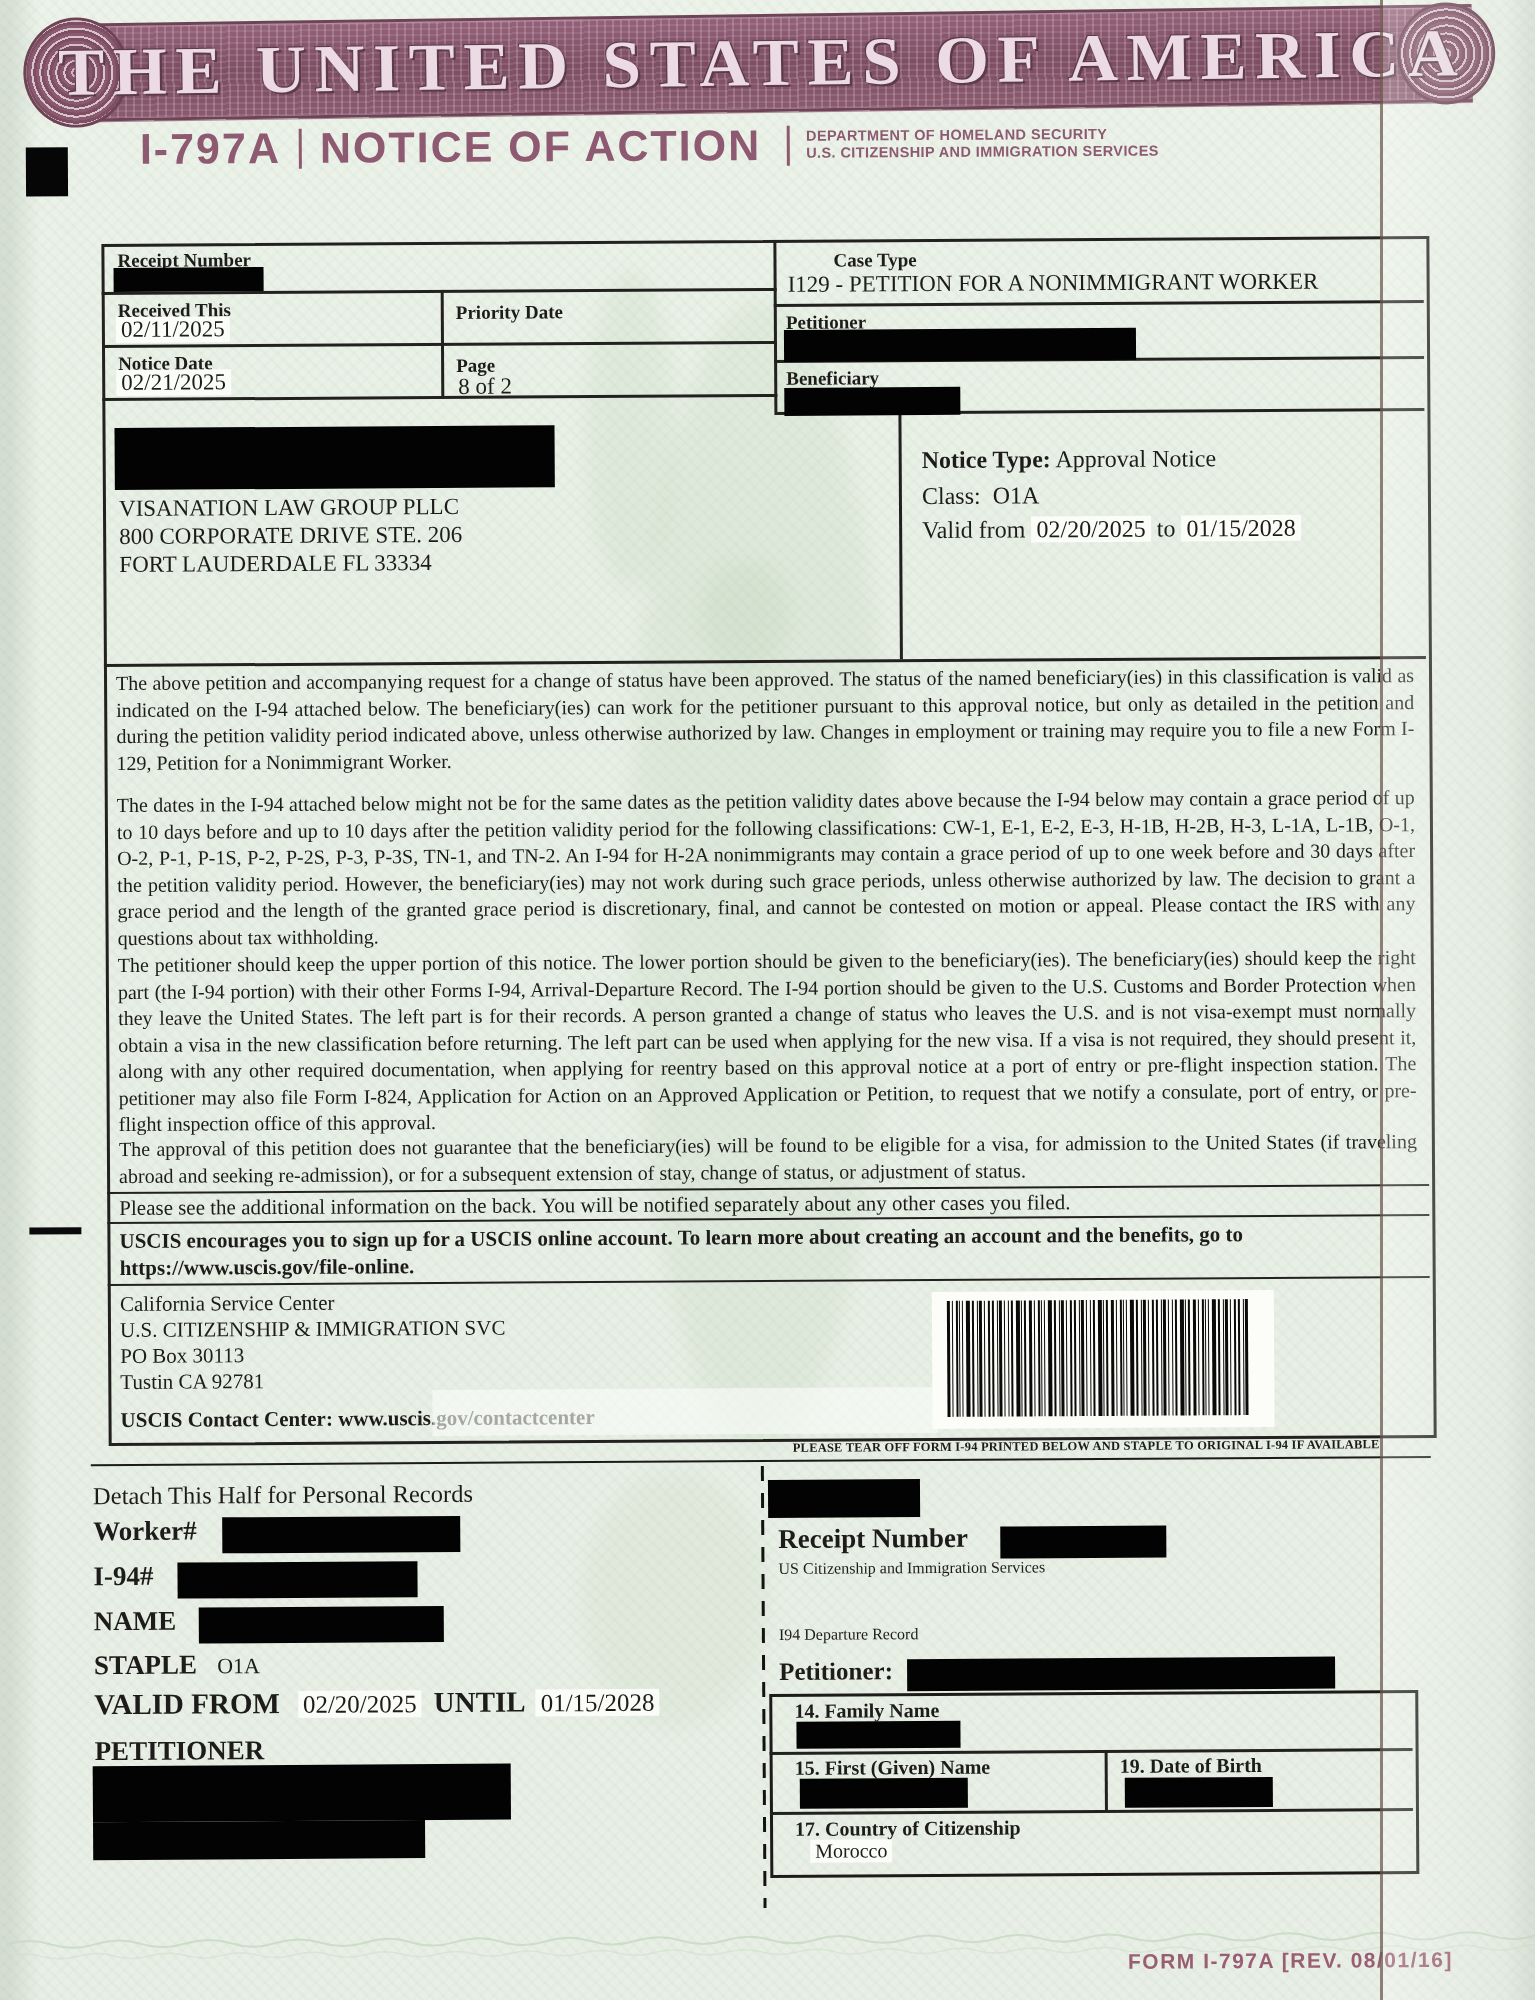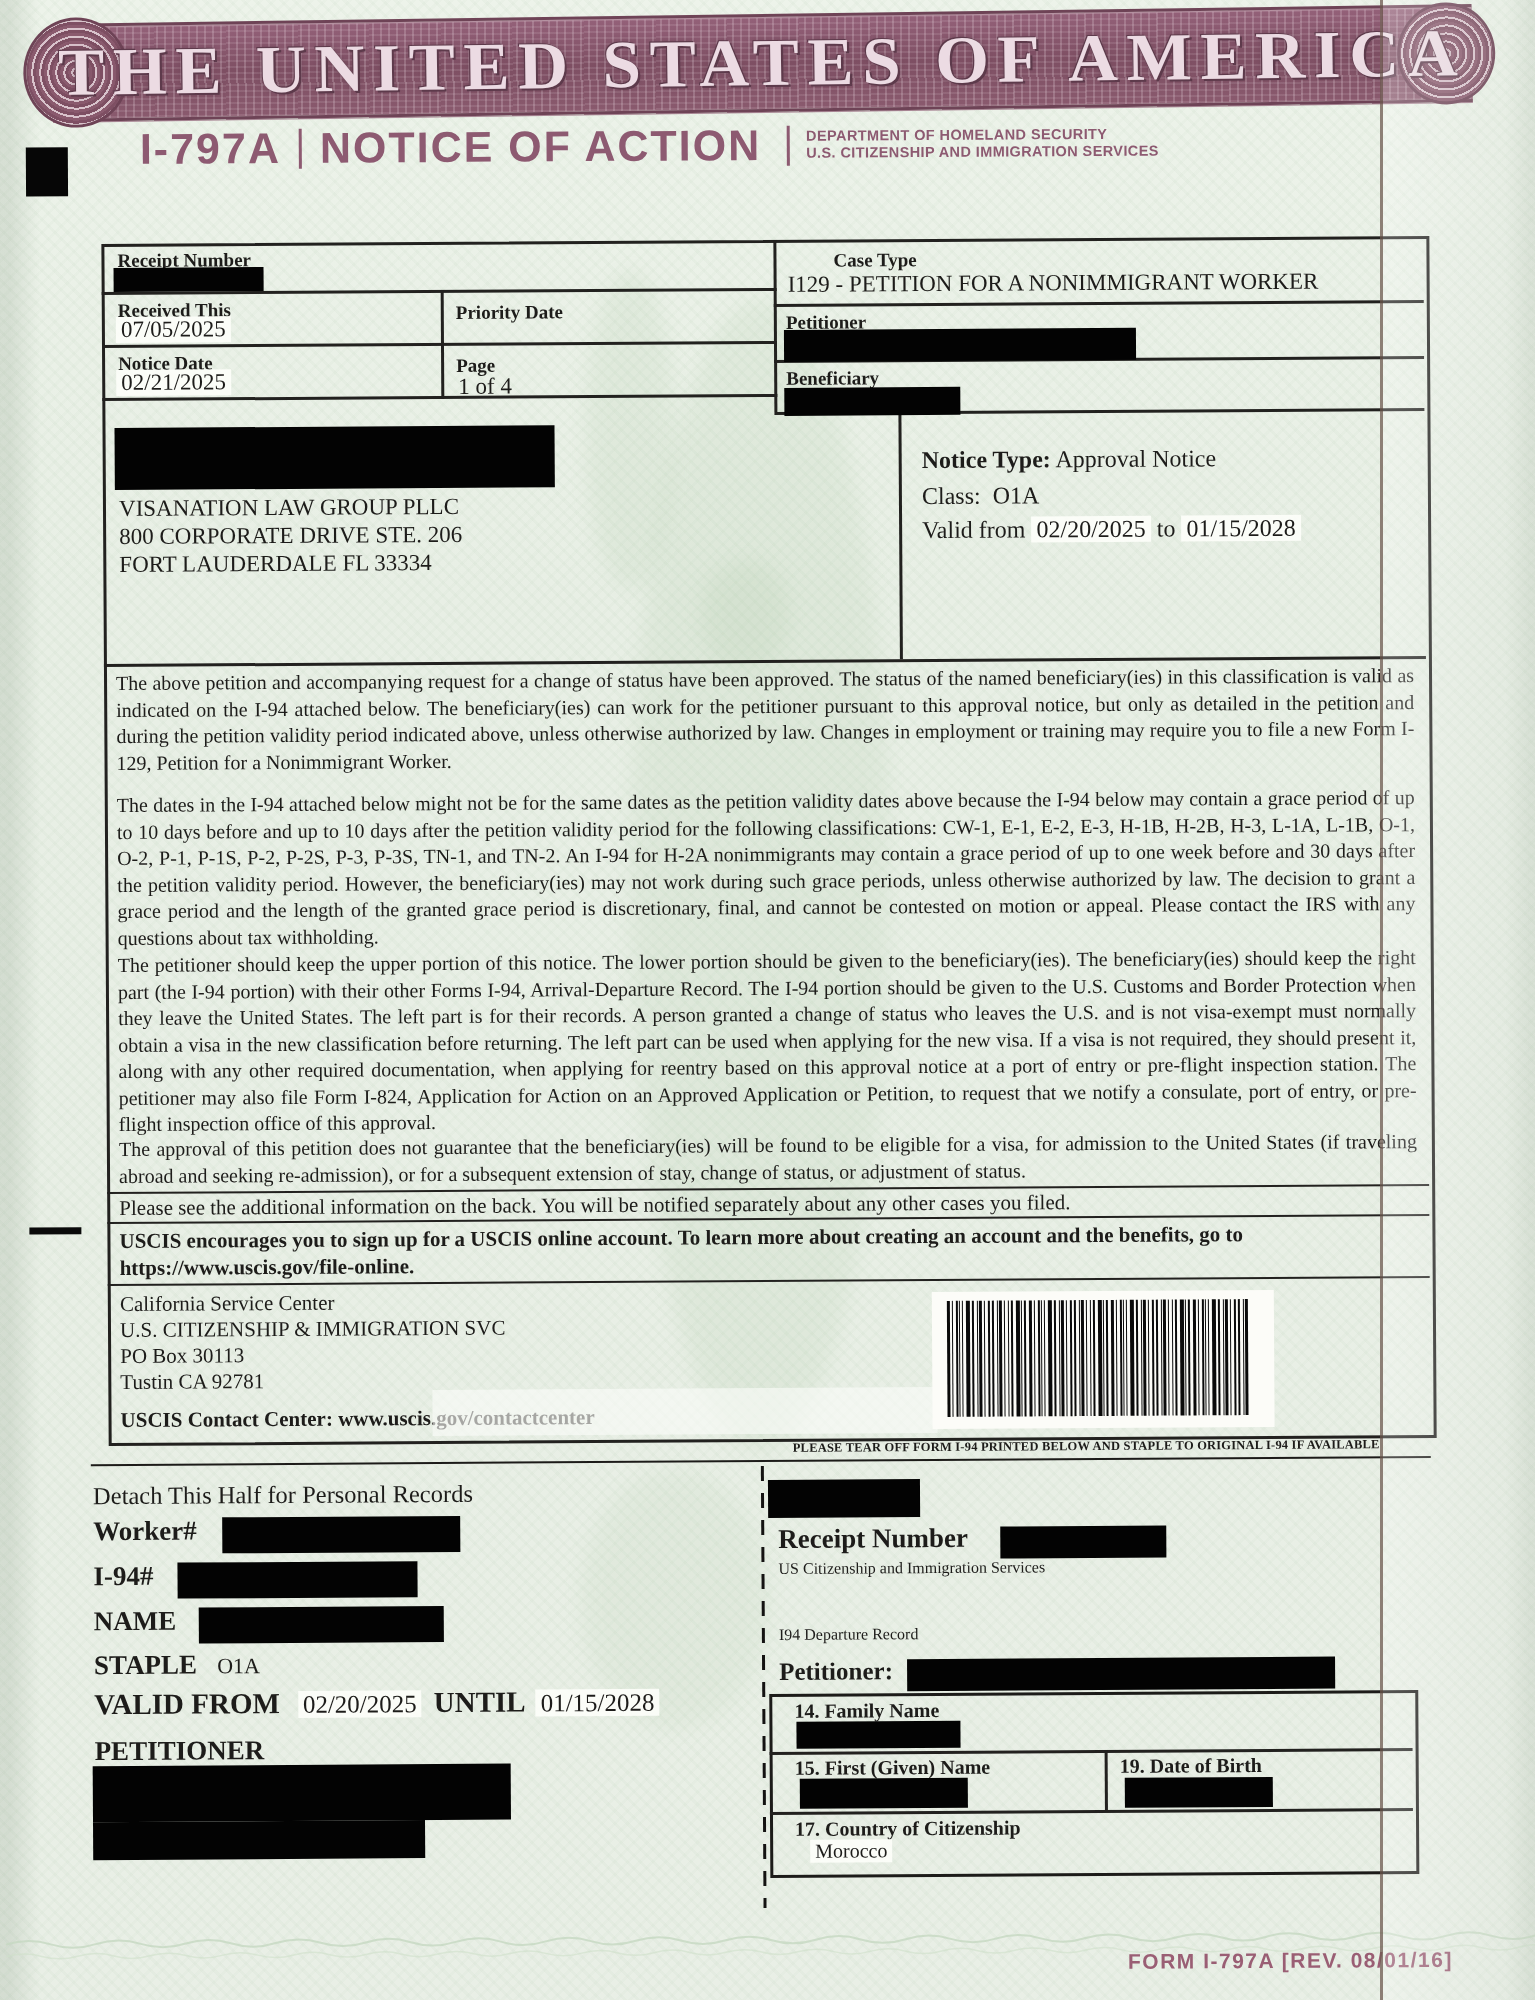--- a/index.html
+++ b/index.html
@@ -134,29 +134,29 @@
   <div class="hl" style="left:778px;top:412px;width:650px;"></div>
   <div class="vl" style="left:902px;top:412px;height:248px;"></div>
   <div class="hl" style="left:106px;top:660px;width:1322px;"></div>
 
   <div class="lab" style="left:122px;top:246px;">Receipt Number</div>
   <div class="redact" style="position:absolute;left:118px;top:264px;width:150px;height:24px;"></div>
   <div class="lab" style="left:790px;top:250px;margin-left:48px;">Case Type</div>
   <div class="val" style="left:792px;top:272px;">I129 - PETITION FOR A NONIMMIGRANT WORKER</div>
 
   <div class="lab" style="left:122px;top:296px;">Received This</div>
-  <div class="val typed" style="left:120px;top:313px;">07/05/2025</div>
+  <div class="val typed" style="left:120px;top:313px;">02/11/2025</div>
   <div class="lab" style="left:460px;top:300px;">Priority Date</div>
   <div class="lab" style="left:790px;top:312px;">Petitioner</div>
   <div class="redact" style="position:absolute;left:788px;top:330px;width:352px;height:32px;"></div>
 
   <div class="lab" style="left:122px;top:349px;">Notice Date</div>
   <div class="val typed" style="left:120px;top:366px;">02/21/2025</div>
   <div class="lab" style="left:460px;top:353px;">Page</div>
-  <div class="val" style="left:462px;top:372px;">1 of 4</div>
+  <div class="val" style="left:462px;top:372px;">8 of 2</div>
   <div class="lab" style="left:790px;top:368px;">Beneficiary</div>
   <div class="redact" style="position:absolute;left:788px;top:388px;width:176px;height:28px;"></div>
 
   <div class="redact" style="position:absolute;left:118px;top:424px;width:440px;height:62px;"></div>
   <div class="val" style="left:122px;top:492px;">VISANATION LAW GROUP PLLC</div>
   <div class="val" style="left:122px;top:520px;">800 CORPORATE DRIVE STE. 206</div>
   <div class="val" style="left:122px;top:548px;">FORT LAUDERDALE  FL  33334</div>
 
   <div class="val" style="left:925px;top:448px;font-size:24px;">
     <b>Notice Type:</b>

